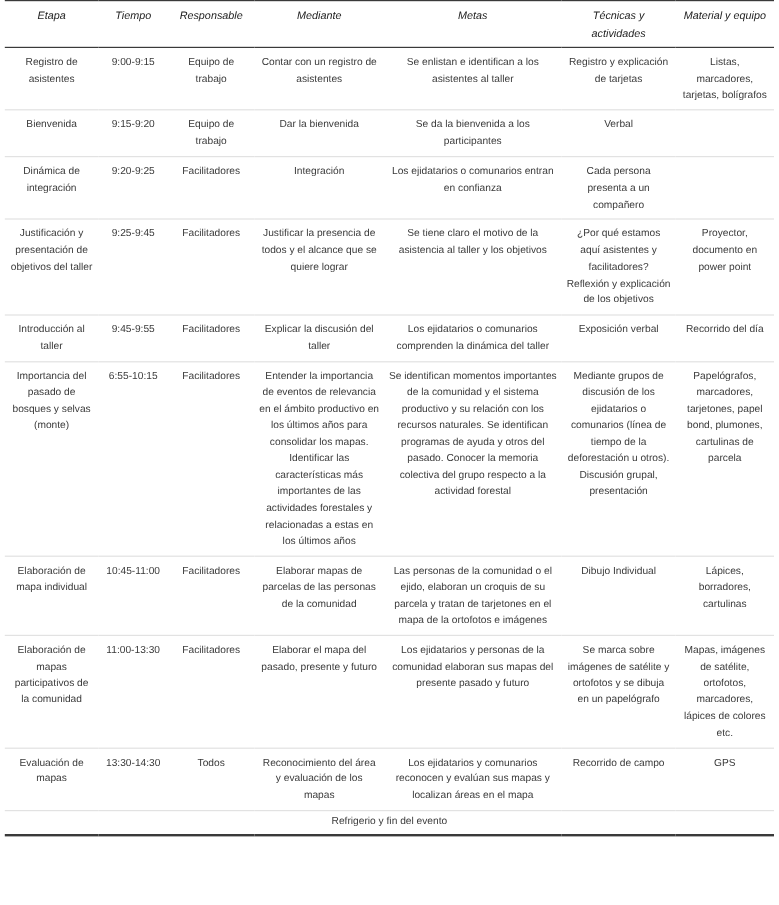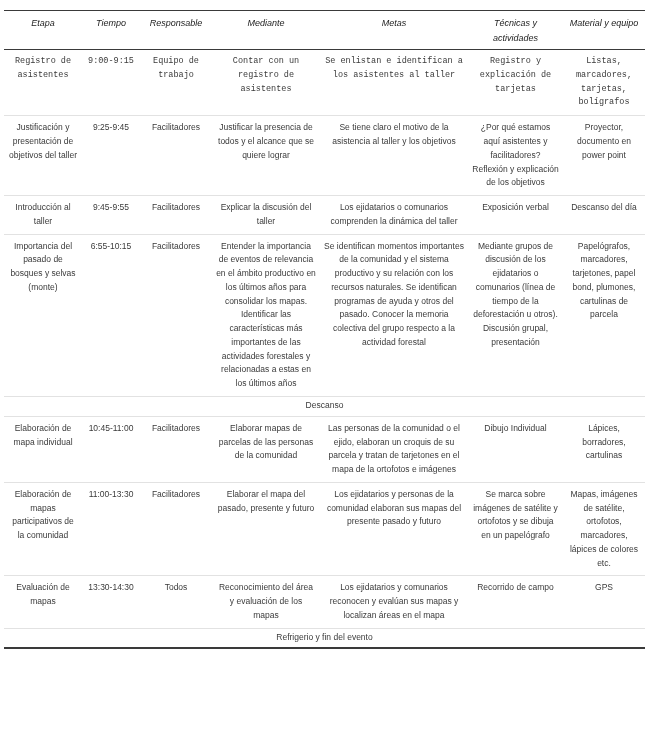--- a/index.html
+++ b/index.html
@@ -6,21 +6,21 @@
     margin: 0;
     padding: 0;
     background: #ffffff;
     font-family: "Liberation Sans", sans-serif;
     color: #3a3a3a;
   }
   .page {
     width: 649px;
     height: 754px;
     box-sizing: border-box;
-    padding: 10px 4px;
+    padding: 0 4px;
     background: #ffffff;
     overflow: hidden;
   }
   table.agenda {
     width: 641px;
     table-layout: fixed;
     border-collapse: collapse;
     border-top: 1px solid #3a3a3a;
     border-bottom: 2px solid #3a3a3a;
     font-size: 8.5px;
@@ -45,21 +45,20 @@
   }
   tbody td {
     text-align: center;
     vertical-align: top;
     padding: 5px 4px;
     border-top: 1px solid #e2e2e2;
     word-wrap: break-word;
   }
   tbody tr:first-child td {
     border-top: none;
-    font-family: Liberation Mono, monospace;
   }
   tbody td.span-cell {
     padding: 2px 4px 3px 4px;
   }
 </style>
 </head>
 <body>
 
 <div class="page">
   <table class="agenda">
@@ -87,48 +86,63 @@
         <tr>
           <td>Registro de asistentes</td>
           <td>9:00-9:15</td>
           <td>Equipo de trabajo</td>
           <td>Contar con un registro de asistentes</td>
           <td>Se enlistan e identifican a los asistentes al taller</td>
           <td>Registro y explicación de tarjetas</td>
           <td>Listas, marcadores, tarjetas, bolígrafos</td>
         </tr>
         <tr>
+          <td>Bienvenida</td>
+          <td>9:15-9:20</td>
+          <td>Equipo de trabajo</td>
+          <td>Dar la bienvenida</td>
+          <td>Se da la bienvenida a los participantes</td>
+          <td>Verbal</td>
+          <td></td>
+        </tr>
+        <tr>
+          <td>Dinámica de integración</td>
+          <td>9:20-9:25</td>
+          <td>Facilitadores</td>
+          <td>Integración</td>
+          <td>Los ejidatarios o comunarios entran en confianza</td>
+          <td>Cada persona presenta a un compañero</td>
+          <td></td>
+        </tr>
+        <tr>
           <td>Justificación y presentación de objetivos del taller</td>
           <td>9:25-9:45</td>
           <td>Facilitadores</td>
           <td>Justificar la presencia de todos y el alcance que se quiere lograr</td>
           <td>Se tiene claro el motivo de la asistencia al taller y los objetivos</td>
           <td>¿Por qué estamos aquí asistentes y facilitadores? Reflexión y explicación de los objetivos</td>
           <td>Proyector, documento en power point</td>
         </tr>
         <tr>
           <td>Introducción al taller</td>
           <td>9:45-9:55</td>
           <td>Facilitadores</td>
           <td>Explicar la discusión del taller</td>
           <td>Los ejidatarios o comunarios comprenden la dinámica del taller</td>
           <td>Exposición verbal</td>
-          <td>Descanso del día</td>
+          <td>Recorrido del día</td>
         </tr>
         <tr>
           <td>Importancia del pasado de bosques y selvas (monte)</td>
           <td>6:55-10:15</td>
           <td>Facilitadores</td>
           <td>Entender la importancia de eventos de relevancia en el ámbito productivo en los últimos años para consolidar los mapas. Identificar las características más importantes de las actividades forestales y relacionadas a estas en los últimos años</td>
           <td>Se identifican momentos importantes de la comunidad y el sistema productivo y su relación con los recursos naturales. Se identifican programas de ayuda y otros del pasado. Conocer la memoria colectiva del grupo respecto a la actividad forestal</td>
           <td>Mediante grupos de discusión de los ejidatarios o comunarios (línea de tiempo de la deforestación u otros). Discusión grupal, presentación</td>
           <td>Papelógrafos, marcadores, tarjetones, papel bond, plumones, cartulinas de parcela</td>
-        </tr>
-        <tr>
-          <td colspan="7" class="span-cell">Descanso</td>
         </tr>
         <tr>
           <td>Elaboración de mapa individual</td>
           <td>10:45-11:00</td>
           <td>Facilitadores</td>
           <td>Elaborar mapas de parcelas de las personas de la comunidad</td>
           <td>Las personas de la comunidad o el ejido, elaboran un croquis de su parcela y tratan de tarjetones en el mapa de la ortofotos e imágenes</td>
           <td>Dibujo Individual</td>
           <td>Lápices, borradores, cartulinas</td>
         </tr>

